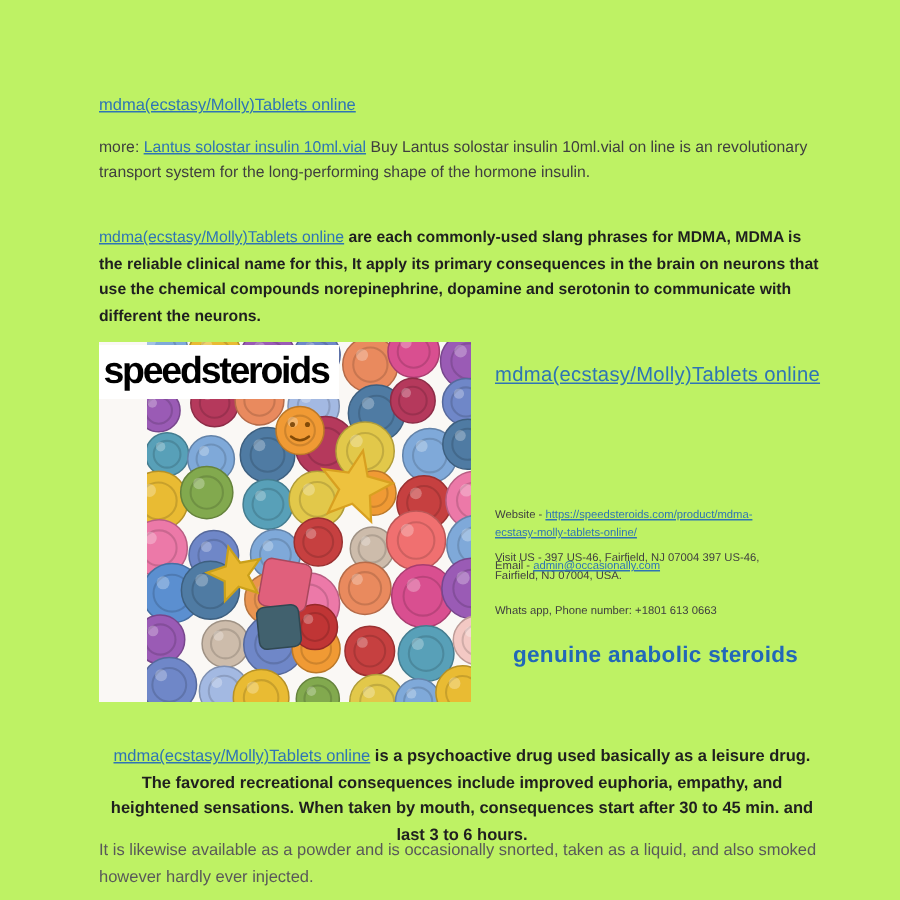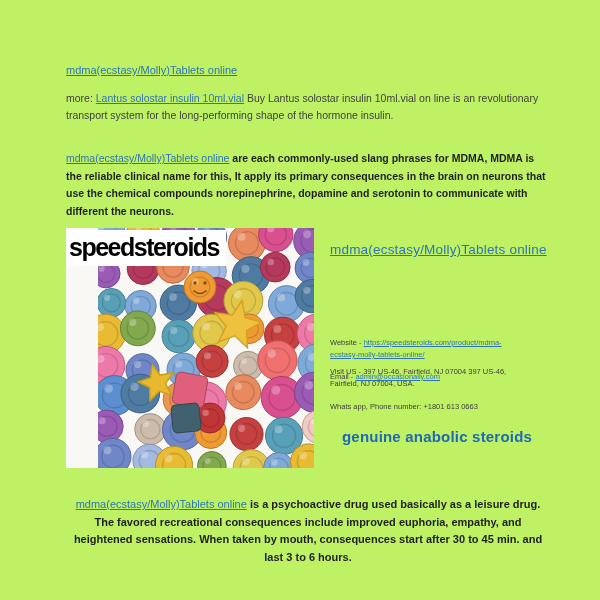--- a/index.html
+++ b/index.html
@@ -298,14 +298,15 @@
 
     <p class="side-small s-email"><span>Email - </span><a class="blue-link">admin@occasionally.com</a></p>
 
     <p class="side-small s-phone"><span>Whats app, Phone number: +1801 613 0663</span></p>
 
     <a class="side-cta">genuine anabolic steroids</a>
   </div>
 
   <p class="para bold p-psycho"><a class="blue-link">mdma(ecstasy/Molly)Tablets online</a><span> is a psychoactive drug used basically as a leisure drug. The favored recreational consequences include improved euphoria, empathy, and heightened sensations. When taken by mouth, consequences start after 30 to 45 min. and last 3 to 6 hours.</span></p>
 
+  <p class="para p-powder"><span>It is likewise available as a powder and is occasionally snorted, taken as a liquid, and also smoked however hardly ever injected.</span></p>
 
 </div>
 
 </body></html>

